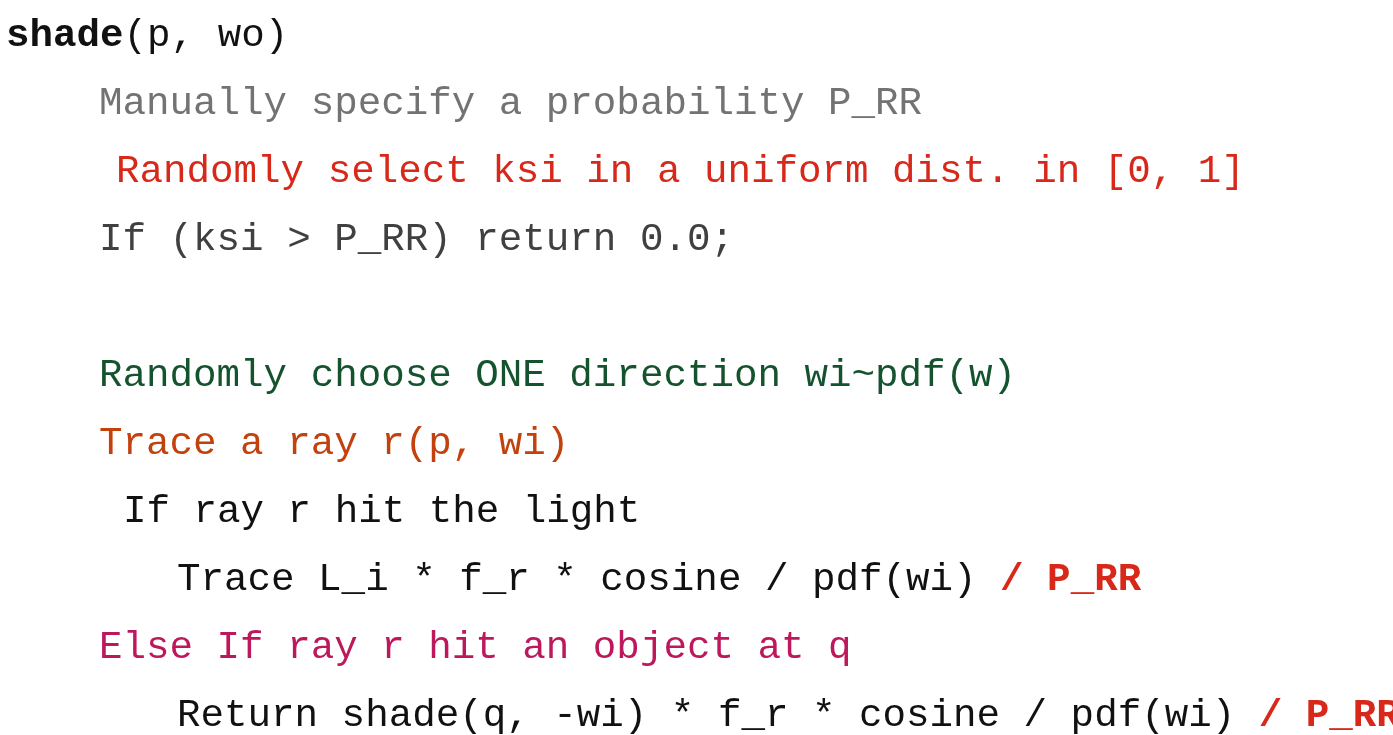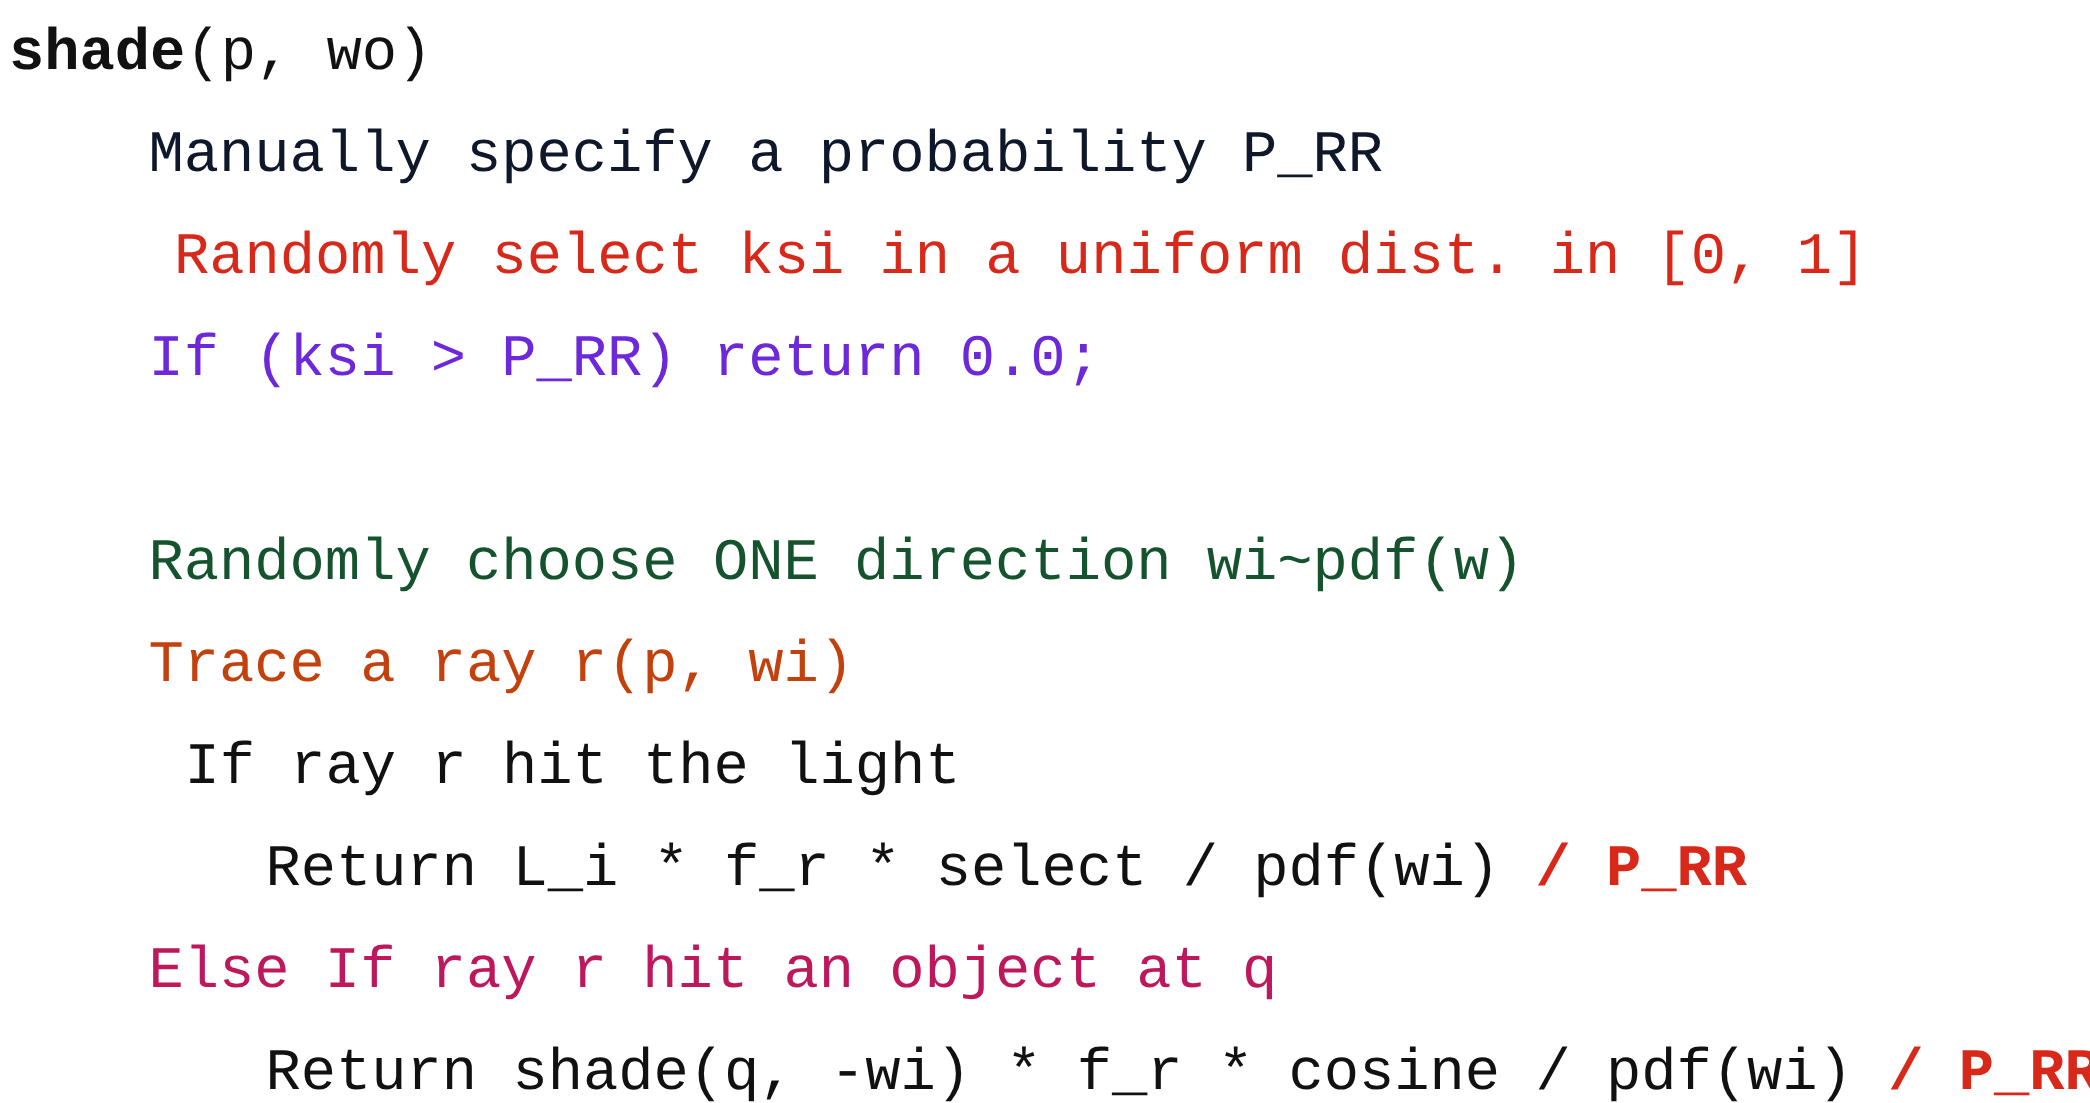--- a/index.html
+++ b/index.html
@@ -40,23 +40,23 @@
   .ind-2 { padding-left: 177px; }
 
   .tok { white-space: pre; }
   .tok-bold { font-weight: 700; }
 </style>
 </head>
 <body style="background: rgb(255, 255, 255);">
 
 <div id="pseudocode-block">
     <div class="code-line ind-0" style="top: 2px;"><span class="tok tok-bold" style="color: rgb(17, 17, 17);">shade</span><span class="tok" style="color: rgb(17, 17, 17);">(p, wo)</span></div>
-    <div class="code-line ind-1" style="top: 70px;"><span class="tok" style="color: #0f172a; text-align: center;">Manually specify a probability P_RR</span></div>
+    <div class="code-line ind-1" style="top: 70px;"><span class="tok" style="color: #737373; text-align: center;">Manually specify a probability P_RR</span></div>
     <div class="code-line ind-1" style="top: 138px;"><span class="tok" style="color: rgb(216, 40, 26); margin-left: 17px;">Randomly select ksi in a uniform dist. in [0, 1]</span></div>
-    <div class="code-line ind-1" style="top: 206px;"><span class="tok" style="color: #6d28d9;">If (ksi &gt; P_RR) return 0.0;</span></div>
+    <div class="code-line ind-1" style="top: 206px;"><span class="tok" style="color: #404040;">If (ksi &gt; P_RR) return 0.0;</span></div>
     <div class="code-line ind-0" style="top: 274px;"></div>
     <div class="code-line ind-1" style="top: 342px;"><span class="tok" style="color: #14532d;">Randomly choose ONE direction wi~pdf(w)</span></div>
     <div class="code-line ind-1" style="top: 410px;"><span class="tok" style="color: #c2410c;">Trace a ray r(p, wi)</span></div>
     <div class="code-line ind-1" style="top: 478px;"><span class="tok" style="color: rgb(17, 17, 17); margin-left: 24px;">If ray r hit the light</span></div>
-    <div class="code-line ind-2" style="top: 546px;"><span class="tok" style="color: rgb(17, 17, 17);">Return L_i * f_r * select / pdf(wi) </span><span class="tok tok-bold" style="color: rgb(216, 40, 26);">/ P_RR</span></div>
+    <div class="code-line ind-2" style="top: 546px;"><span class="tok" style="color: rgb(17, 17, 17);">Trace L_i * f_r * cosine / pdf(wi) </span><span class="tok tok-bold" style="color: rgb(216, 40, 26);">/ P_RR</span></div>
     <div class="code-line ind-1" style="top: 614px;"><span class="tok" style="color: #be185d;">Else If ray r hit an object at q</span></div>
     <div class="code-line ind-2" style="top: 682px;"><span class="tok" style="color: rgb(17, 17, 17);">Return shade(q, -wi) * f_r * cosine / pdf(wi) </span><span class="tok tok-bold" style="color: rgb(216, 40, 26);">/ P_RR</span></div>
   </div>
 
 </body></html>

